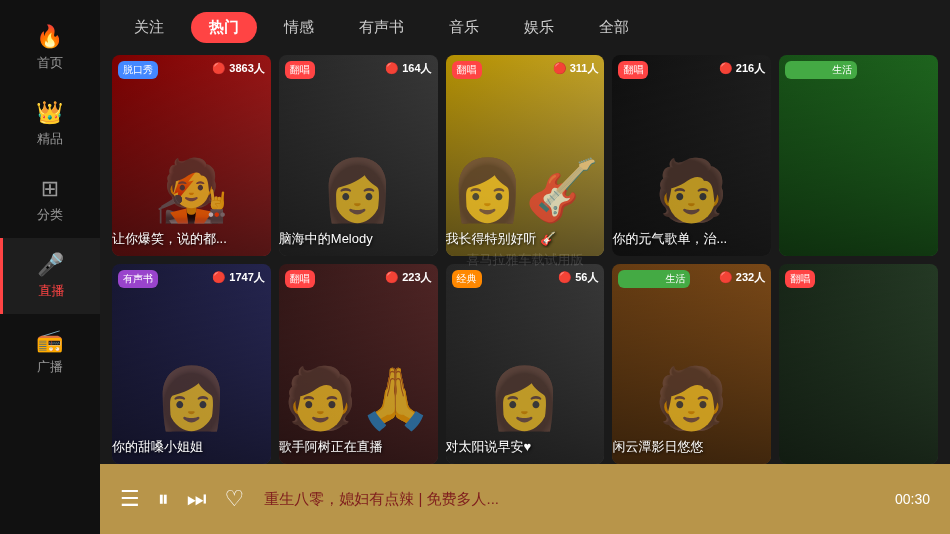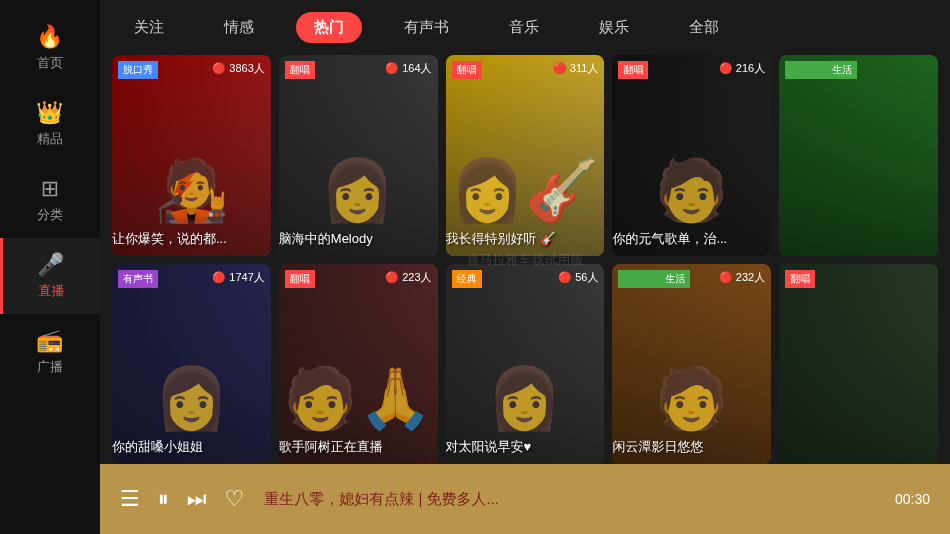--- a/index.html
+++ b/index.html
@@ -51,21 +51,21 @@
       flex-direction: column;
       background: #1a1a1a;
       overflow: hidden;
     }
 
     
     .tab-bar {
       display: flex;
       align-items: center;
       padding: 12px 16px;
-      gap: 24px;
+      gap: 9px;
       background: #1a1a1a;
       flex-shrink: 0;
     }
     .tab {
       padding: 6px 18px;
       border-radius: 20px;
       font-size: 15px;
       cursor: pointer;
       color: #ccc;
       white-space: nowrap;
@@ -102,28 +102,29 @@
       background: linear-gradient(to bottom, rgba(0,0,0,0.1) 0%, rgba(0,0,0,0.6) 100%);
     }
     .card-tag {
       position: absolute;
       top: 6px;
       left: 6px;
       background: rgba(0,0,0,0.6);
       color: #fff;
       font-size: 10px;
       padding: 2px 5px;
-      border-radius: 0;
+      border-radius: 6px;
     }
     .card-count {
       position: absolute;
       top: 6px;
       right: 6px;
       color: #fff;
       font-size: 11px;
+      font-weight: bold;
     }
     .card-title {
       position: absolute;
       bottom: 8px;
       left: 0;
       right: 6px;
       color: #fff;
       font-size: 13px;
       line-height: 1.3;
       text-shadow: 1px 1px 3px rgba(0,0,0,0.8);
@@ -228,22 +229,22 @@
     <div class="sidebar-item">
       <span class="icon">📻</span>
       <span>广播</span>
     </div>
   </div>
 
 <div class="main">
 
   <div class="tab-bar">
   <div class="tab">关注</div>
+      <div class="tab active">热门</div>
       <div class="tab">情感</div>
-      <div class="tab active">热门</div>
       <div class="tab">有声书</div>
       <div class="tab">音乐</div>
       <div class="tab">娱乐</div>
       <div class="tab">全部</div>
     </div>
 
   <div class="grid-area" style="position:relative;">
     <div class="watermark">喜马拉雅车载试用版</div>
     <div class="grid">
     <div class="card card-color-1">

